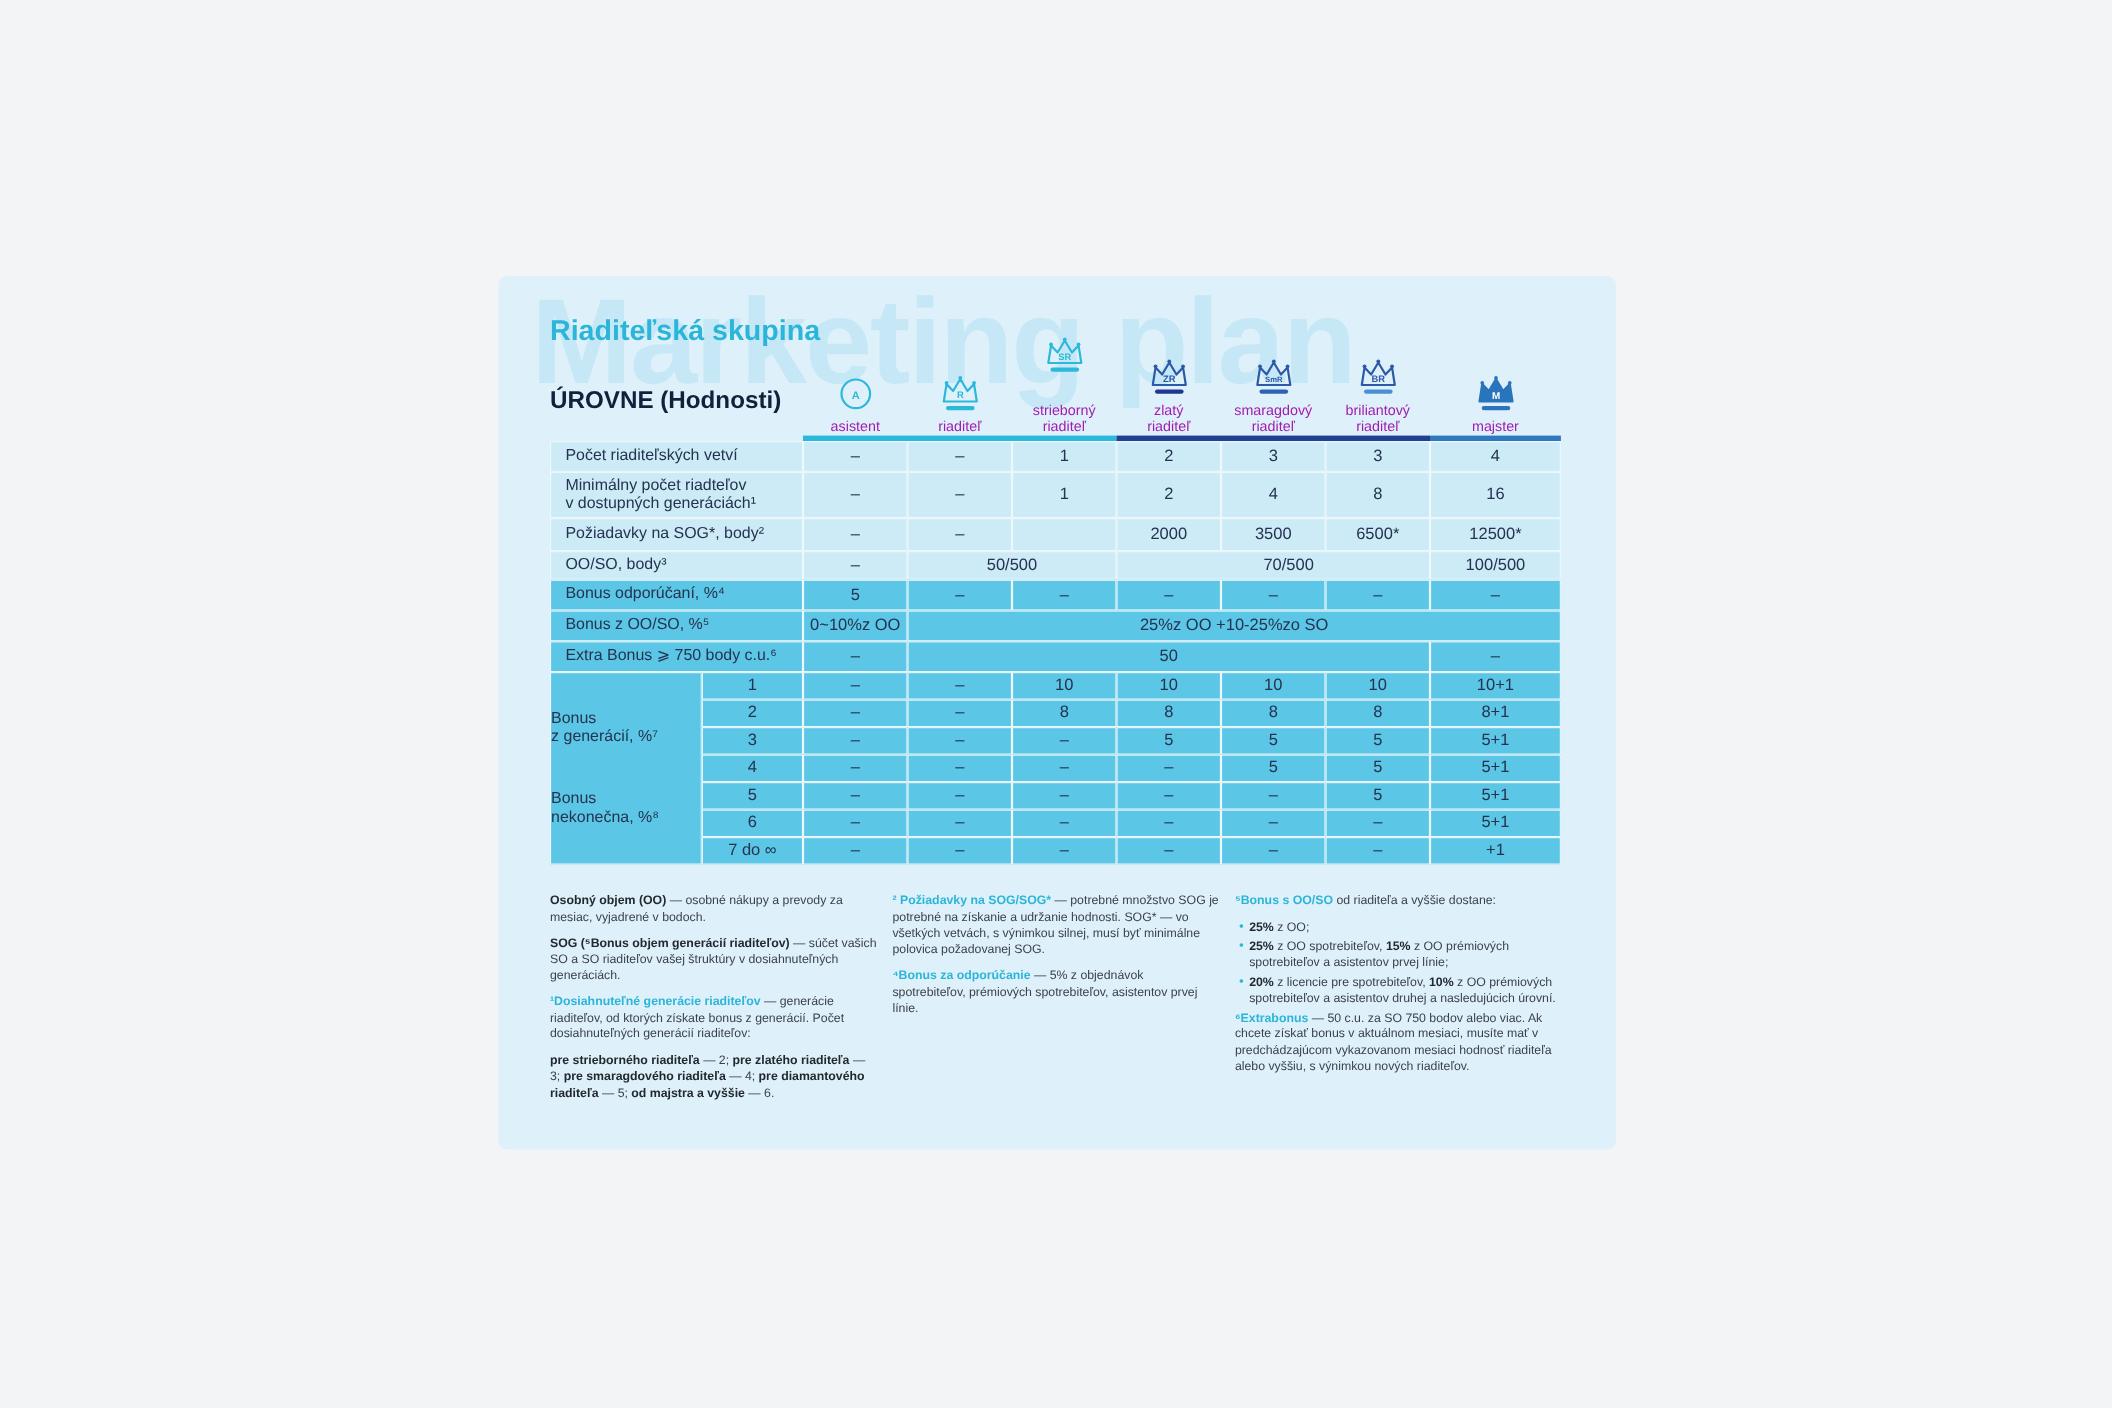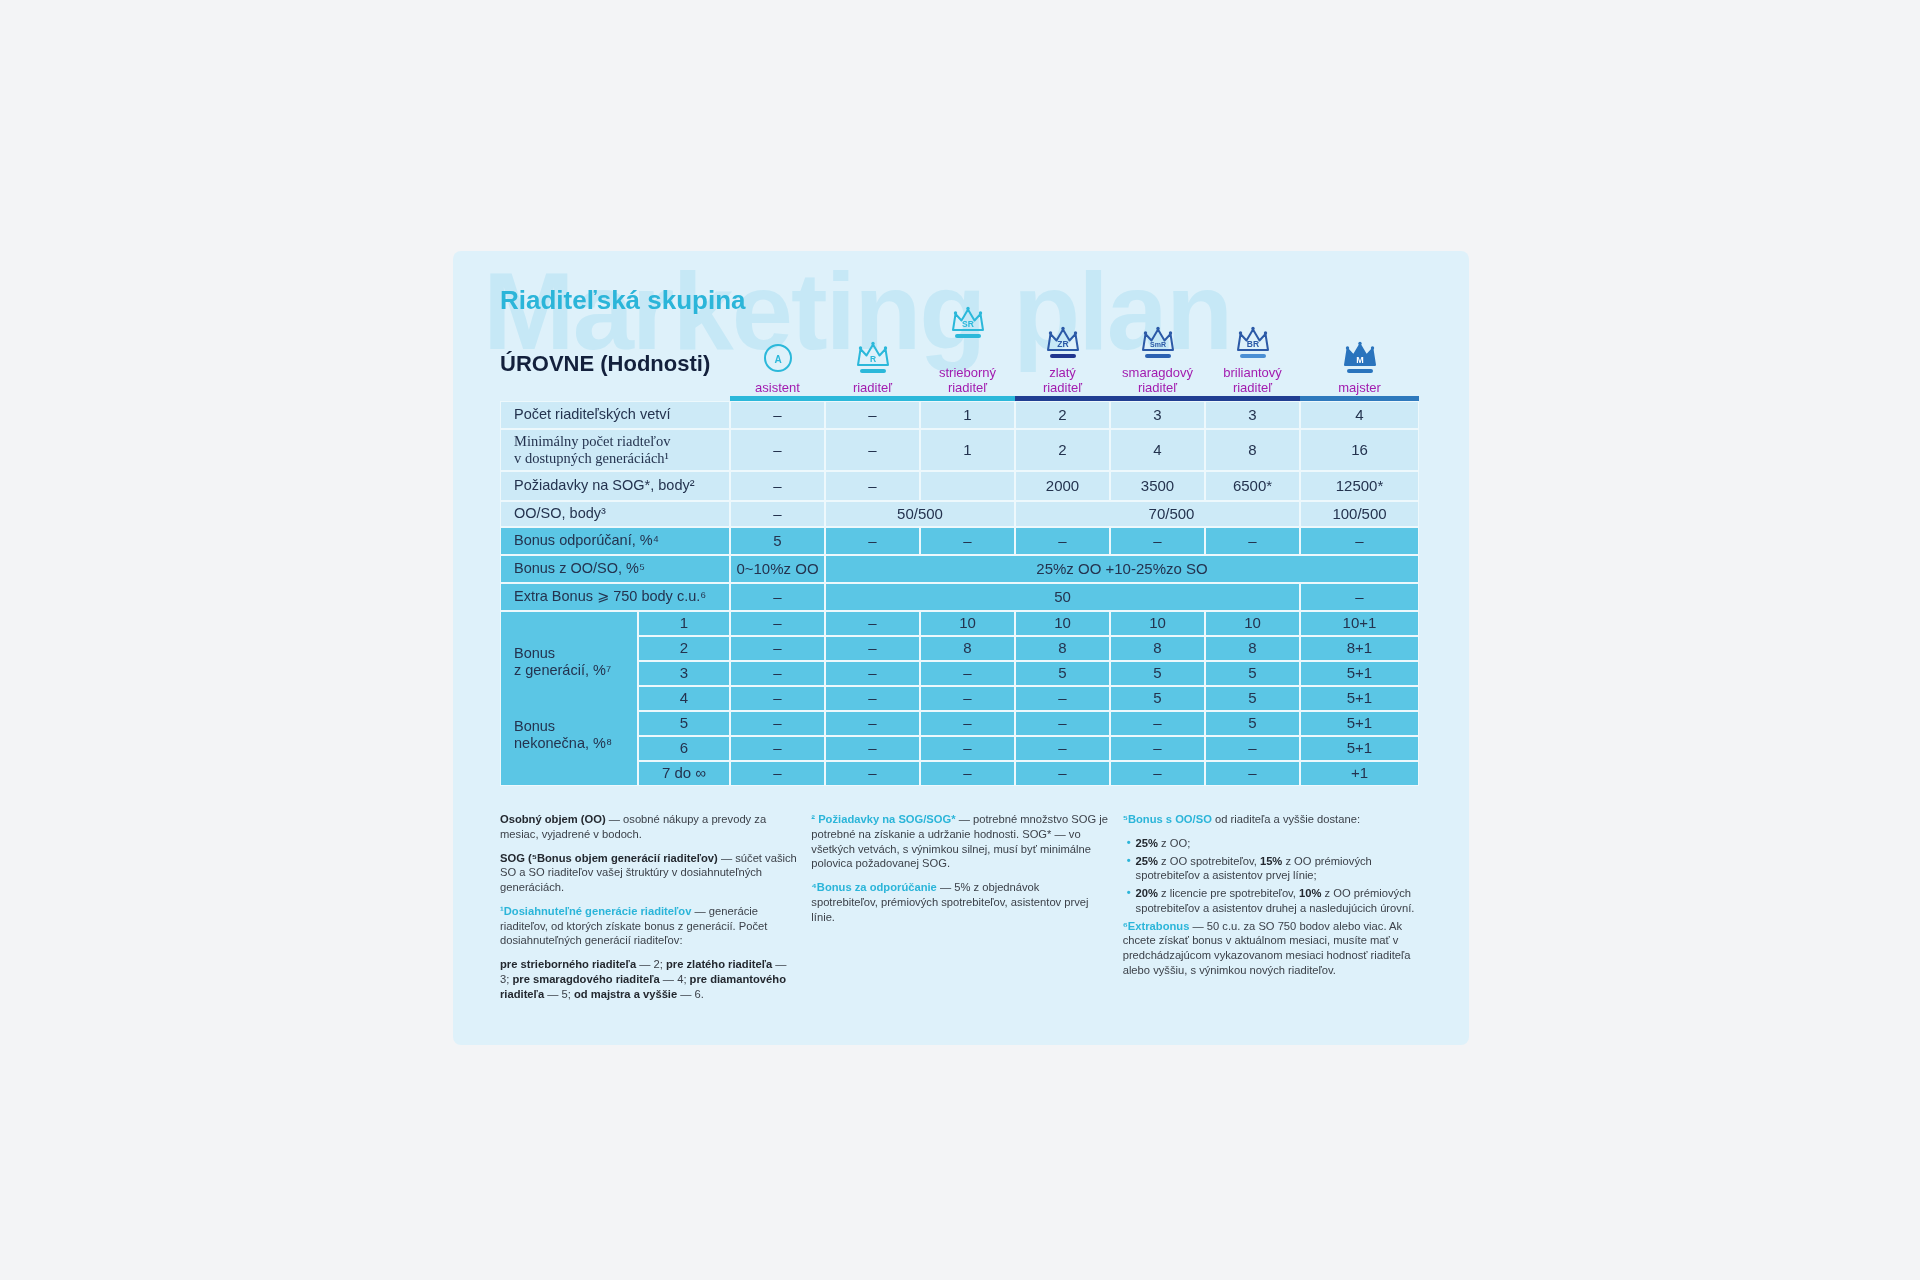--- a/index.html
+++ b/index.html
@@ -39,21 +39,21 @@
   .cell{
     display:flex;align-items:center;justify-content:center;
     border:1px solid #edf8fc;box-sizing:border-box;
     font-size:15px;color:#24334f;
   }
   .cell .b{font-weight:400;}
   .val{text-align:center;line-height:1.1;}
   .lbl{justify-content:flex-start;text-align:left;padding:2px 8px 2px 13px;font-size:14.5px;line-height:1.18;white-space:pre-line;}
   .bg-light{background:#cdeaf7;}
   .bg-mid{background:#5bc6e5;}
-  .genlabel{flex-direction:column;align-items:flex-start;justify-content:center;gap:38px;padding-left:13px;font-size:14.5px;line-height:1.18;}
+  .genlabel{flex-direction:column;align-items:flex-start;justify-content:center;gap:38px;font-size:14.5px;line-height:1.18;}
   .genlabel div{white-space:pre-line;}
   .fnotes{position:relative;display:flex;gap:14px;margin-top:26px;width:920px;}
   .fcol{flex:1;min-width:0;}
   .fpara{font-size:11.2px;line-height:1.32;color:#3c4149;margin:0 0 9px 0;}
   .fpara .b{font-weight:700;color:#23282f;}
   .fpara .c{color:#2bb5d9;font-weight:700;}
   .bullet-para{display:flex;gap:5px;padding-left:4px;margin-bottom:3px;}
   .bullet{color:#2bb5d9;font-weight:700;line-height:1.2;}
 </style>
 </head>
@@ -146,21 +146,21 @@
         <div class="gbar" style="grid-area: 2 / 6 / auto / 9; background: rgb(32, 62, 146);"></div>
         <div class="gbar" style="grid-area: 2 / 9 / auto / 10; background: rgb(46, 121, 189);"></div>
         <div class="cell lbl bg-light" style="grid-area: 3 / 1 / auto / 3;">Počet riaditeľských vetví</div>
         <div class="cell val bg-light" style="grid-area: 3 / 3 / auto / 4;">–</div>
         <div class="cell val bg-light" style="grid-area: 3 / 4 / auto / 5;">–</div>
         <div class="cell val bg-light" style="grid-area: 3 / 5 / auto / 6;">1</div>
         <div class="cell val bg-light" style="grid-area: 3 / 6 / auto / 7;">2</div>
         <div class="cell val bg-light" style="grid-area: 3 / 7 / auto / 8;">3</div>
         <div class="cell val bg-light" style="grid-area: 3 / 8 / auto / 9;">3</div>
         <div class="cell val bg-light" style="grid-area: 3 / 9 / auto / 10;">4</div>
-        <div class="cell lbl bg-light" style="grid-area: 4 / 1 / auto / 3; font-family: Liberation Serif, serif;">Minimálny počet riadteľov
+        <div class="cell lbl bg-light" style="grid-area: 4 / 1 / auto / 3;">Minimálny počet riadteľov
 v dostupných generáciách¹</div>
         <div class="cell val bg-light" style="grid-area: 4 / 3 / auto / 4;">–</div>
         <div class="cell val bg-light" style="grid-area: 4 / 4 / auto / 5;">–</div>
         <div class="cell val bg-light" style="grid-area: 4 / 5 / auto / 6;">1</div>
         <div class="cell val bg-light" style="grid-area: 4 / 6 / auto / 7;">2</div>
         <div class="cell val bg-light" style="grid-area: 4 / 7 / auto / 8;">4</div>
         <div class="cell val bg-light" style="grid-area: 4 / 8 / auto / 9;">8</div>
         <div class="cell val bg-light" style="grid-area: 4 / 9 / auto / 10;">16</div>
         <div class="cell lbl bg-light" style="grid-area: 5 / 1 / auto / 3;">Požiadavky na SOG*, body²</div>
         <div class="cell val bg-light" style="grid-area: 5 / 3 / auto / 4;">–</div>

